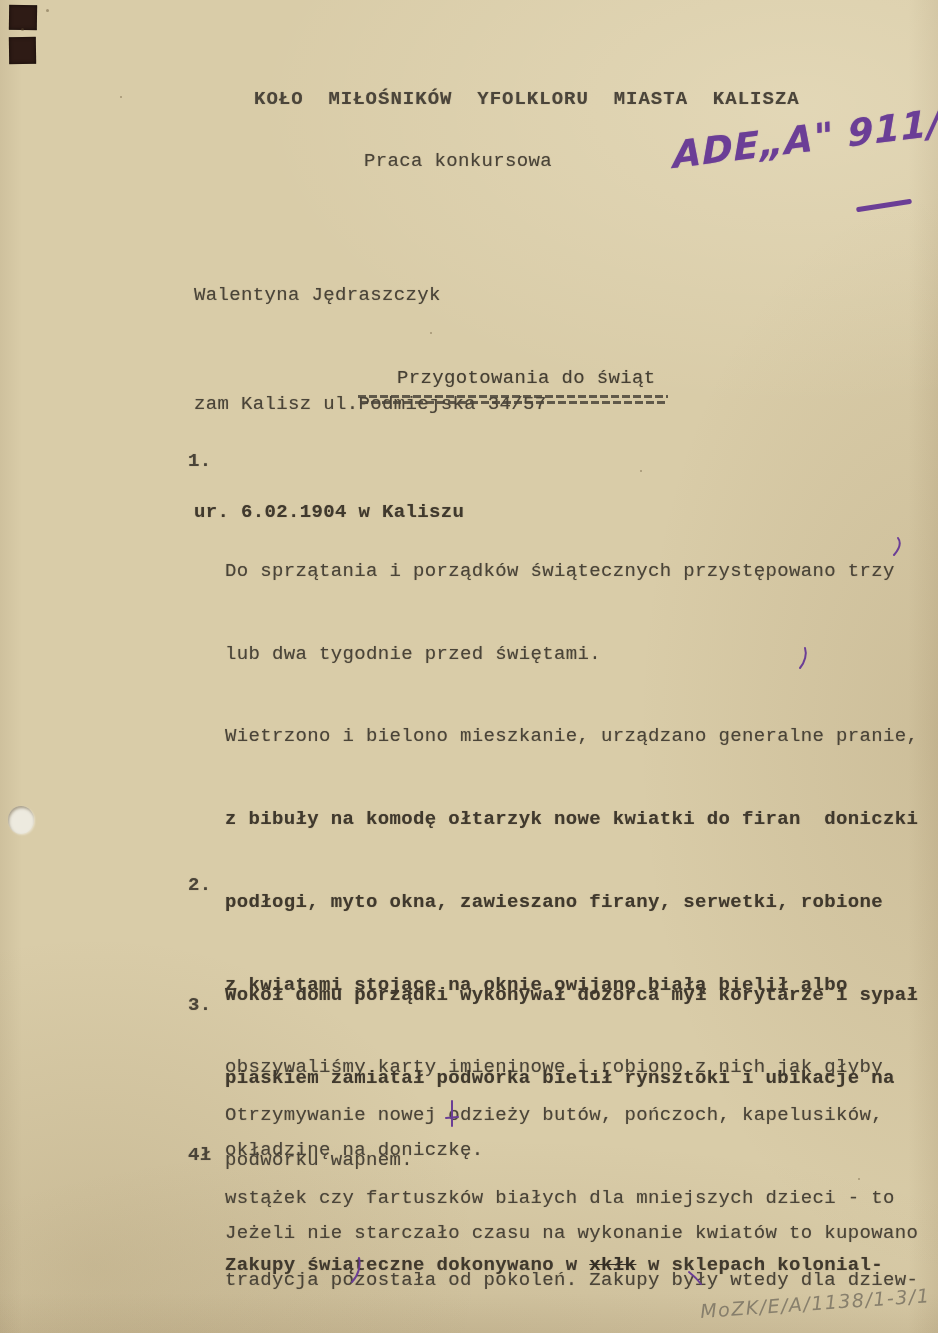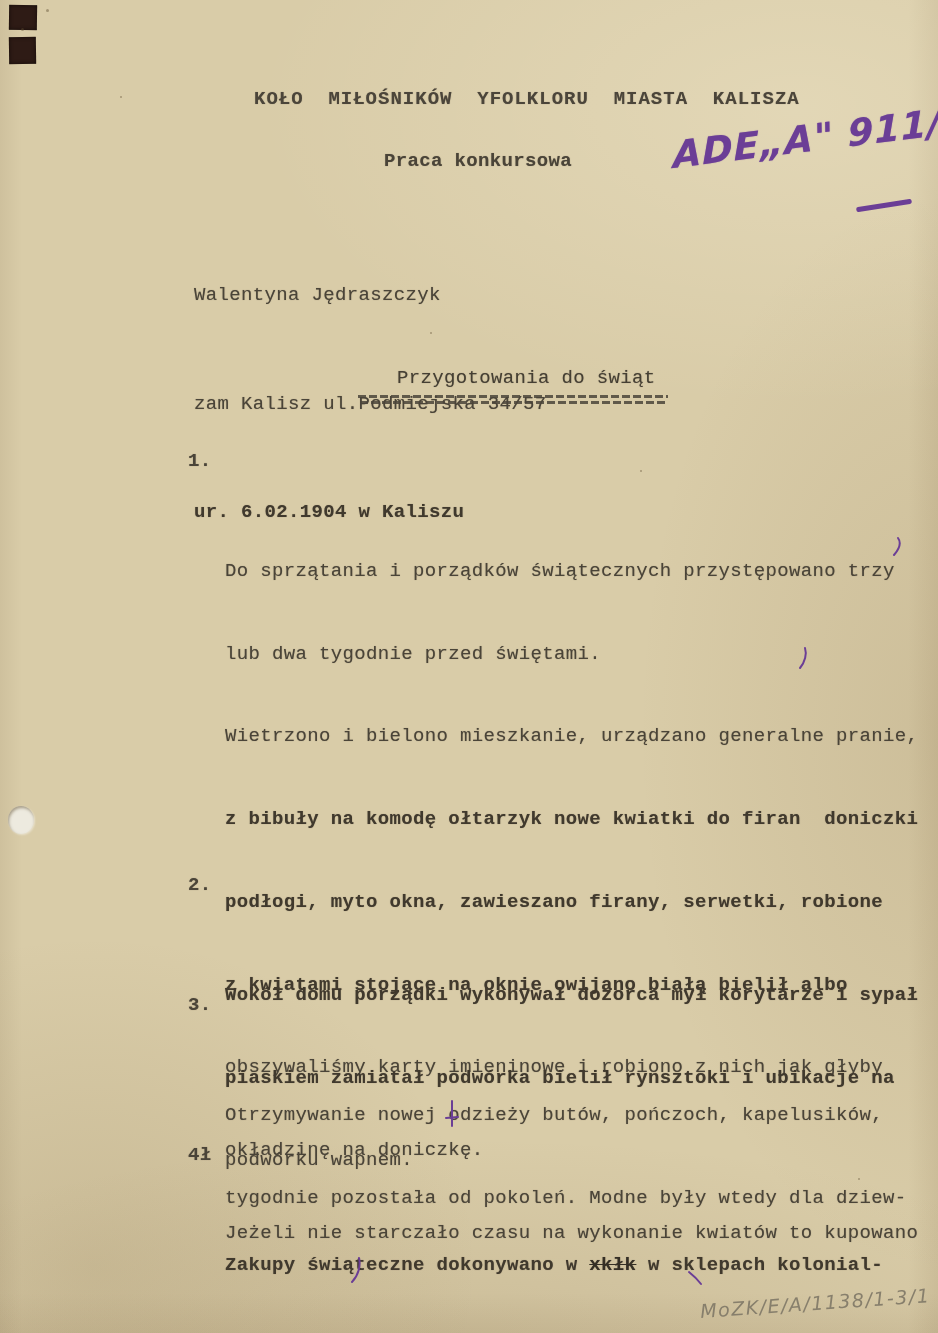--- a/index.html
+++ b/index.html
@@ -15,21 +15,21 @@
       linear-gradient(270deg, rgba(120,95,60,0.12), transparent 30px),
       linear-gradient(0deg, rgba(115,90,55,0.10), transparent 40px),
       #d9cca8;
     font-family:"Liberation Mono","DejaVu Sans Mono",monospace;
     color:#4a4438;
   }
   .typed{white-space:pre;font-size:19px;letter-spacing:0.35px;text-shadow:0 0 1px rgba(70,62,50,0.45);}
   .b{font-weight:bold;color:#40392d;}
   .abs{position:absolute;}
   .org{top:88px;left:254px;font-weight:bold;letter-spacing:1px;color:#4b453a;}
-  .subtitle{top:150px;left:384px;font-weight:bold;}
+  .subtitle{top:150px;left:364px;font-weight:normal;}
   .author{top:206px;left:194px;}
   .author .line{line-height:37.5px;margin-top:27px;}
   .doc-title{top:367px;left:397px;font-weight:normal;color:#453f33;}
   .title-underline{
     top:395px;left:358px;width:310px;height:10px;
     background:
       repeating-linear-gradient(90deg,#4b453a 0 8px,rgba(0,0,0,0) 8px 11px) 0 0/100% 3px no-repeat,
       repeating-linear-gradient(90deg,#4b453a 0 8px,rgba(0,0,0,0) 8px 11px) 2px 6px/100% 3px no-repeat;
     opacity:.85;
   }
@@ -121,21 +121,22 @@
       <div class="line b">Wokół domu porządki wykonywał dozorca mył korytarze i sypał</div>
       <div class="line b">piaskiem zamiatał podwórka bielił rynsztoki i ubikacje na</div>
       <div class="line">podwórku wapnem.</div>
     </div>
   </div>
 
   <div class="para typed" style="top:986px;">
     <div class="num">3.</div>
     <div class="ptext">
       <div class="line">Otrzymywanie nowej odzieży butów, pończoch, kapelusików,</div>
-      <div class="line">tygodnie pozostała od pokoleń. Modne były wtedy dla dziew-</div>
+      <div class="line">wstążek czy fartuszków białych dla mniejszych dzieci - to</div>
+      <div class="line">tradycja pozostała od pokoleń. Zakupy były wtedy dla dziew-</div>
       
     </div>
   </div>
 
   <div class="para typed" style="top:1136px;">
     <div class="num">4ł</div>
     <div class="ptext">
       <div class="line b"><span>Zakupy świąteczne dokonywano w </span><span class="strike">xkłk</span><span> w sklepach kolonial-</span></div>
       <div class="line b">nych większych u pana Czynkla i Szatkowskiego - w sklepach</div>
       

